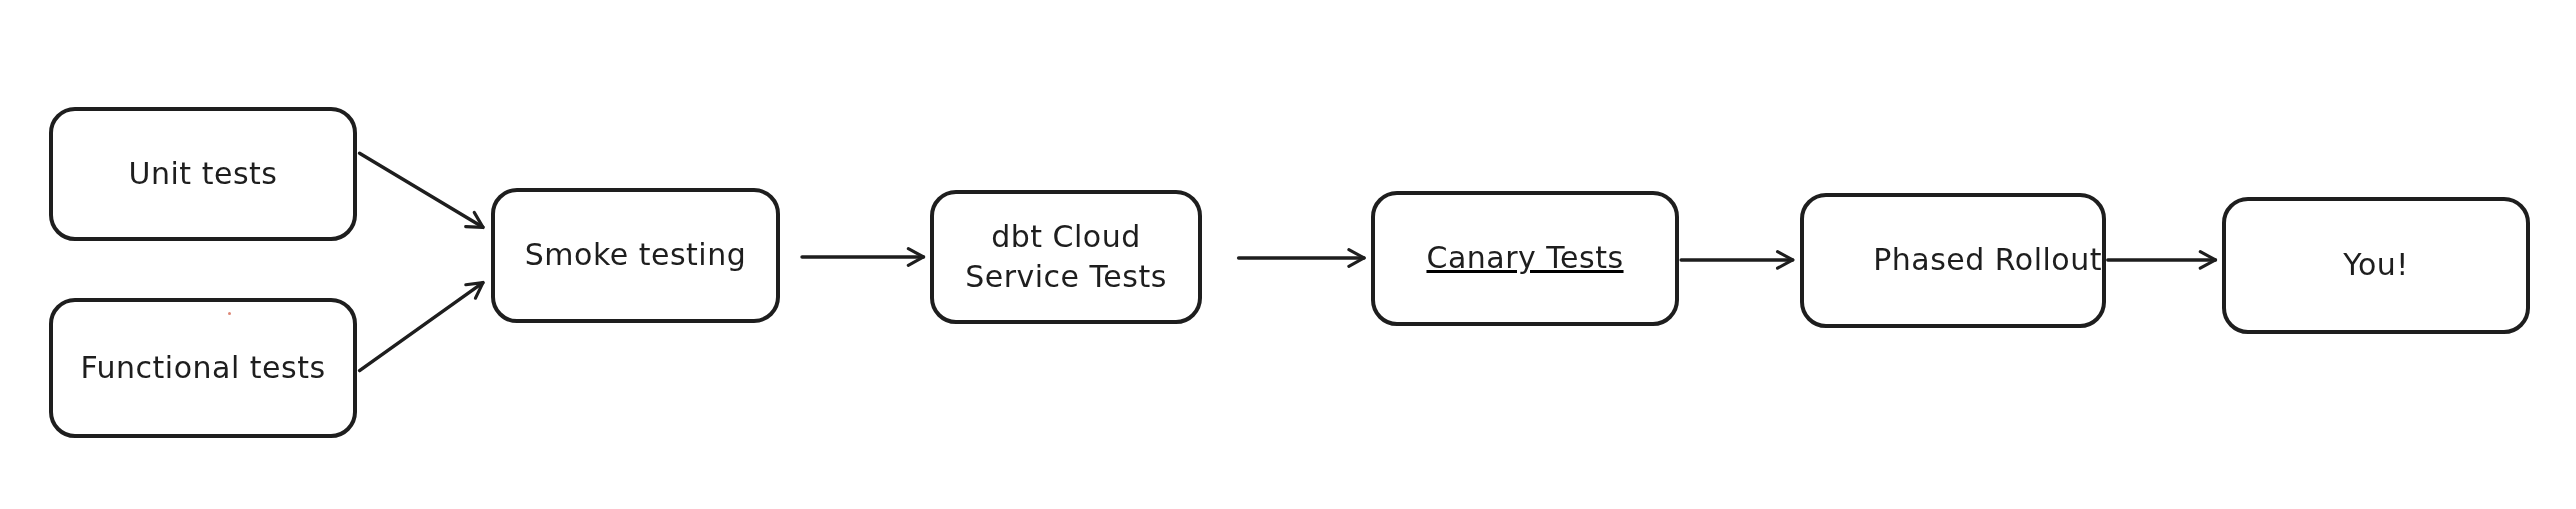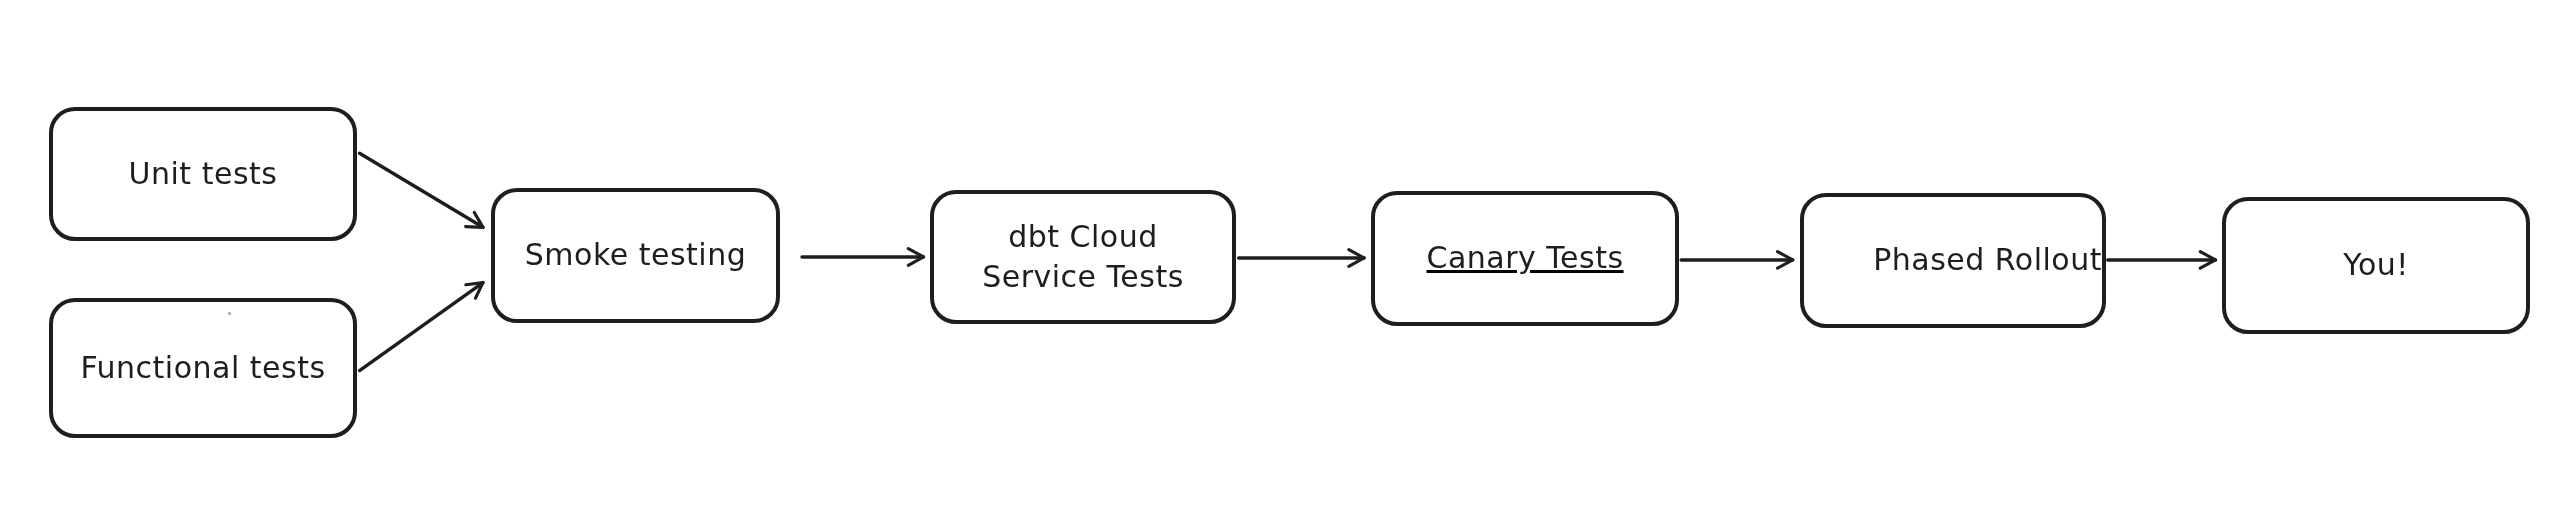--- a/index.html
+++ b/index.html
@@ -74,21 +74,21 @@
   </div>
 
   <div class="node" style="left:49px; top:298px; width:308px; height:140px;">
     <span class="node-label">Functional tests</span>
   </div>
 
   <div class="node" style="left:491px; top:188px; width:289px; height:135px;">
     <span class="node-label">Smoke testing</span>
   </div>
 
-  <div class="node" style="left:930px; top:190px; width:306px; height:134px;">
+  <div class="node" style="left:930px; top:190px; width:272px; height:134px;">
     <span class="node-label">dbt Cloud
 Service Tests</span>
   </div>
 
   <div class="node" style="left:1371px; top:191px; width:308px; height:135px;text-decoration:underline;">
     <span class="node-label">Canary Tests</span>
   </div>
 
   <div class="node" style="left:1800px; top:193px; width:306px; height:135px;justify-content:flex-end;">
     <span class="node-label">Phased Rollout</span>

